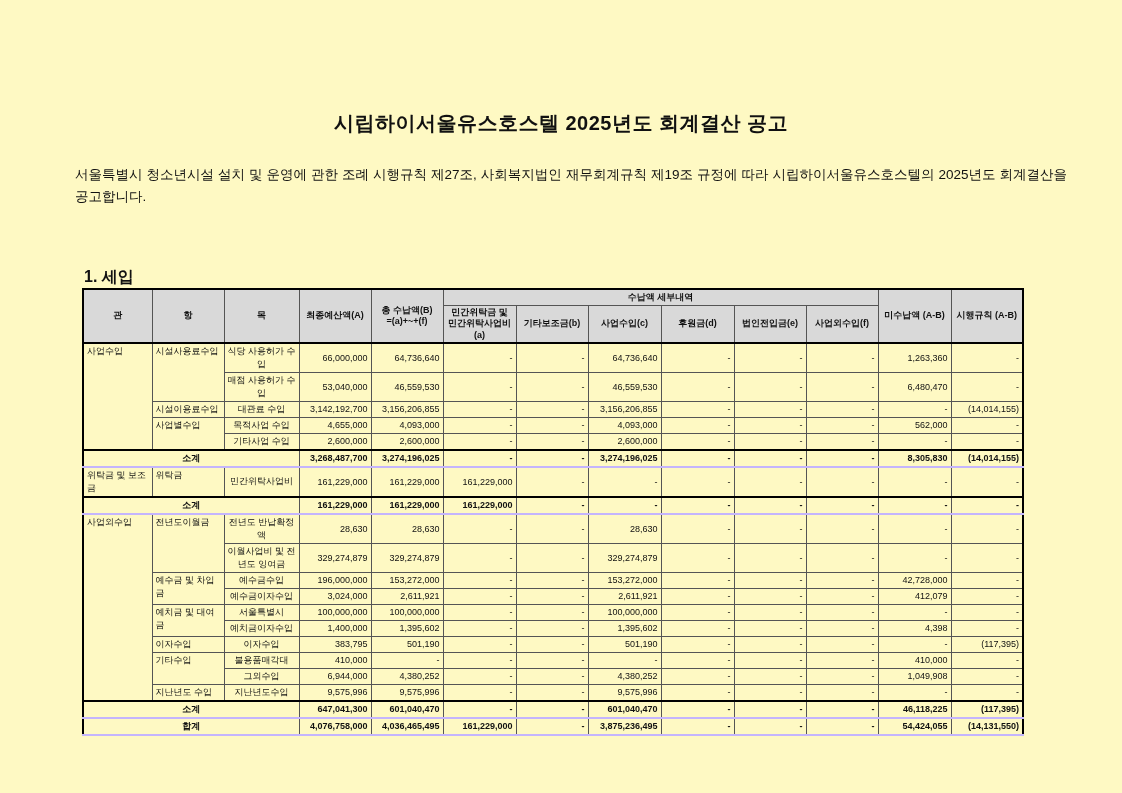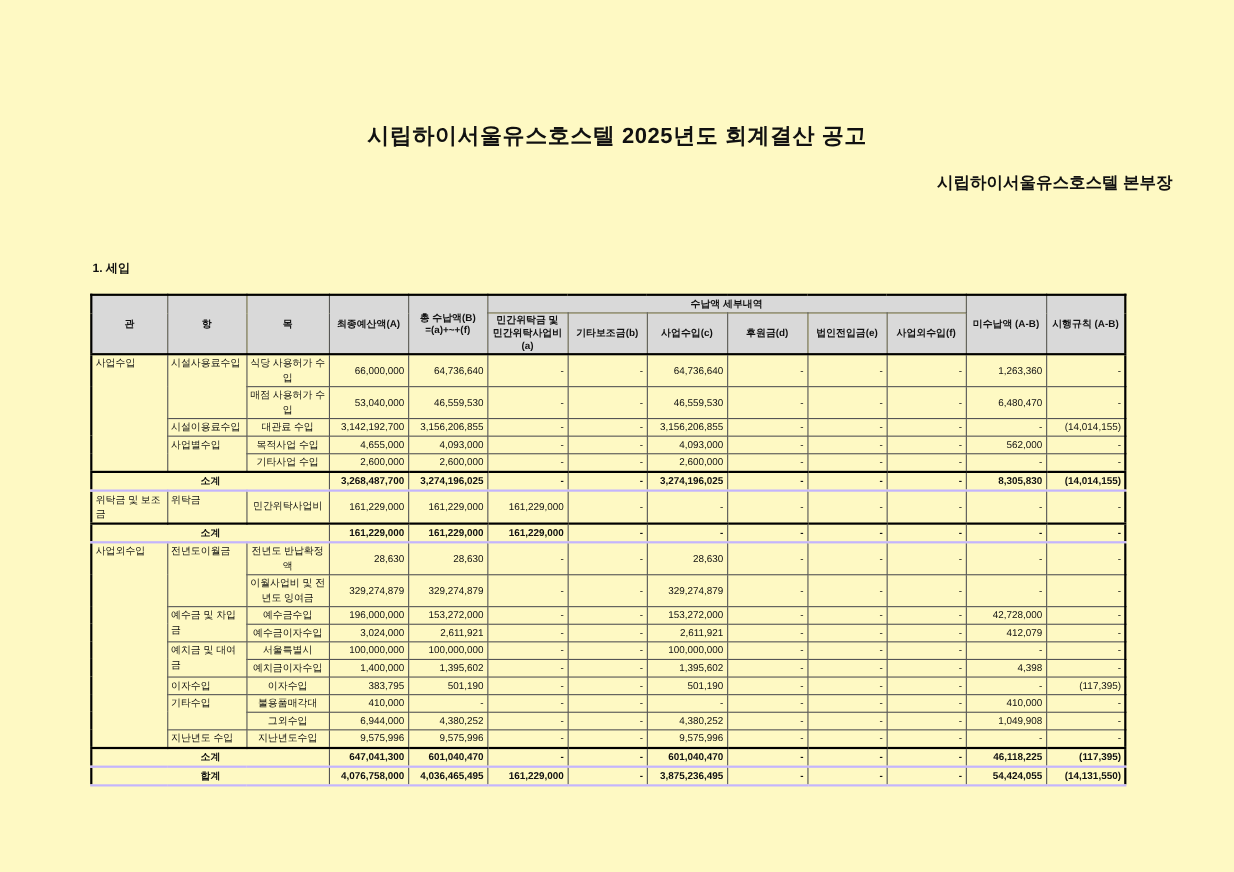--- a/index.html
+++ b/index.html
@@ -14,21 +14,21 @@
   }
   .body-text {
     margin:27px 55px 0 75px; font-size:13.5px; line-height:1.6;
     text-align:justify; word-break:keep-all;
   }
   .signature {
     margin:20px 56px 0 0; text-align:right;
     font-size:15px; font-weight:bold;
   }
   .section-label {
-    margin:60px 0 16px 84px; font-size:11px; font-weight:bold;
+    margin:60px 0 0 84px; font-size:16px; font-weight:bold;
   }
   .unit-label {
     margin:4px 100px 1px 0; text-align:right; font-size:8.5px; color:#222;
   }
   table.revenue {
     margin-left:82px; width:940px; border-collapse:collapse; table-layout:fixed;
     font-size:9px; border:2px solid #000;
   }
   table.revenue th, table.revenue td {
     border:1px solid #555; padding:1px 3px; overflow:hidden;
@@ -54,22 +54,22 @@
   }
   .thin { display:block; }
 </style>
 </head>
 <body>
 
 <div class="page">
 
   <div class="title">시립하이서울유스호스텔 2025년도 회계결산 공고</div>
 
-
-  <div class="signature">시립하이서울유스호스텔 본부장</div>
+  <div class="body-text">서울특별시 청소년시설 설치 및 운영에 관한 조례 시행규칙 제27조, 사회복지법인 재무회계규칙 제19조 규정에 따라 시립하이서울유스호스텔의 2025년도 회계결산을 공고합니다.</div>
+
 
   <div class="section-label">1. 세입</div>
 
 
   <table class="revenue">
     <colgroup>
       <col style="width:69px">
         <col style="width:72px">
         <col style="width:75px">
       <col style="width:72px">

